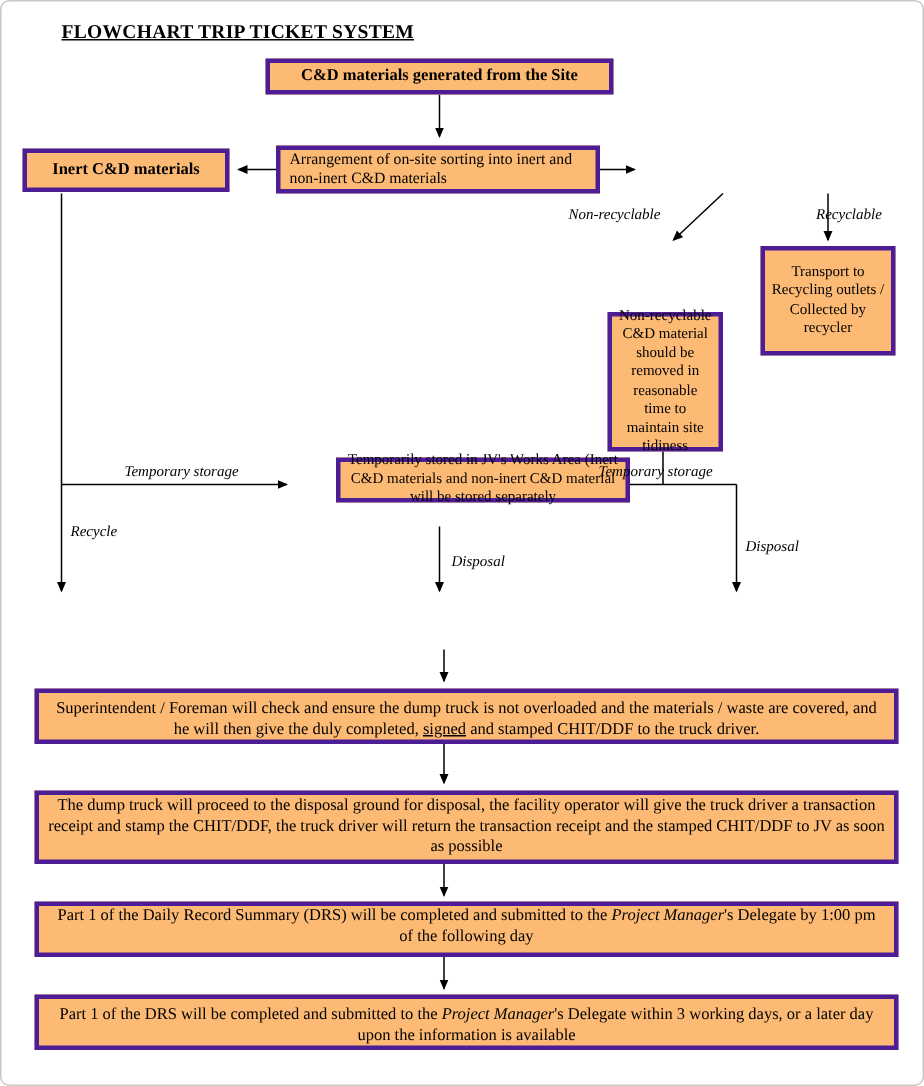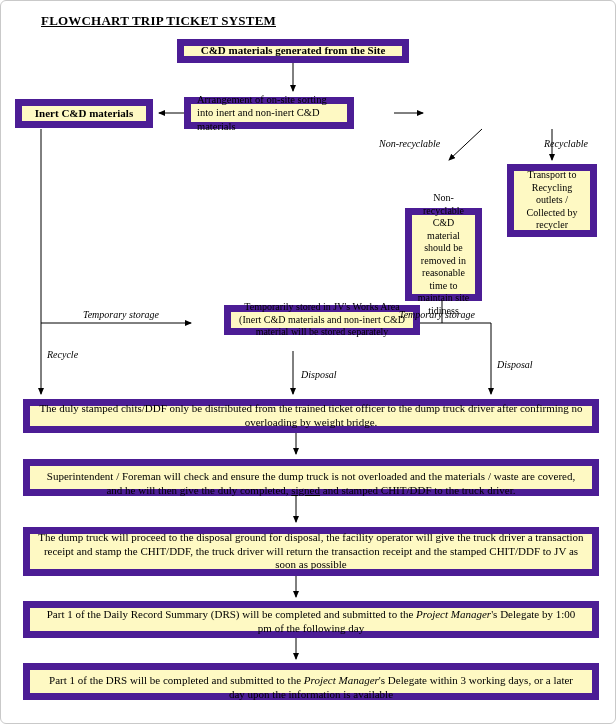--- a/index.html
+++ b/index.html
@@ -15,22 +15,22 @@
     overflow:hidden;
   }
   .title{
     position:absolute;left:40px;top:12px;
     font-size:13px;font-weight:bold;
     text-decoration:underline;
     letter-spacing:.2px;
   }
   .box{
     position:absolute;
-    border:7px solid #4c1d95;
-    background:#fef9c3;
+    border:3px solid #4c1d95;
+    background:#fdba74;
     font-size:10.5px;
     line-height:1.25;
     display:flex;align-items:center;justify-content:center;
     text-align:center;
     box-sizing:border-box;
     padding:2px 4px;
   }
   .bold{font-weight:bold;font-size:11px;}
   .flowlabel{
     position:absolute;
@@ -88,32 +88,31 @@
 
     <line x1="295" y1="495" x2="295" y2="521" stroke="#000" stroke-width="1" marker-end="url(#arr)"></line>
 
     <line x1="295" y1="575" x2="295" y2="596" stroke="#000" stroke-width="1" marker-end="url(#arr)"></line>
 
     <line x1="295" y1="637" x2="295" y2="658" stroke="#000" stroke-width="1" marker-end="url(#arr)"></line>
   </svg>
 
   <div class="box bold" style="left:176px;top:38px;width:232px;height:24px;">C&amp;D materials generated from the Site</div>
 
-  <div class="box" style="left:183px;top:96px;width:170px;height:32px;text-align:left;justify-content:flex-start;padding-left:6px;">Arrangement of on-site sorting into inert and non-inert C&amp;D materials</div>
+  <div class="box" style="left:183px;top:96px;width:216px;height:32px;text-align:left;justify-content:flex-start;padding-left:6px;">Arrangement of on-site sorting into inert and non-inert C&amp;D materials</div>
 
   <div class="box bold" style="left:14px;top:98px;width:138px;height:29px;">Inert C&amp;D materials</div>
 
 
   <div class="box" style="left:404px;top:163px;width:77px;height:93px;font-size:10px;margin-top:44px;">Non-recyclable C&amp;D material should be removed in reasonable time to maintain site tidiness</div>
 
   <div class="box" style="left:506px;top:163px;width:90px;height:73px;font-size:10px;">Transport to Recycling outlets / Collected by recycler</div>
 
   <div class="box" style="left:196px;top:304px;width:196px;height:30px;font-size:10px;margin-left:27px;">Temporarily stored in JV's Works Area (Inert C&amp;D materials and non-inert C&amp;D material will be stored separately</div>
 
-  <div class="box wide" style="top:398px;height:34px;">The duly stamped chits/DDF only be distributed from the trained ticket officer to the dump truck driver after confirming no overloading by weight bridge.</div>
 
   <div class="box wide" style="top:458px;height:37px;display:block;padding:4px 10px;"><span>Superintendent / Foreman will check and ensure the dump truck is not overloaded and the materials / waste are covered, and he will then give the duly completed, </span><span class="un">signed</span><span> and stamped CHIT/DDF to the truck driver.</span></div>
 
   <div class="box wide" style="top:526px;height:49px;">The dump truck will proceed to the disposal ground for disposal, the facility operator will give the truck driver a transaction receipt and stamp the CHIT/DDF, the truck driver will return the transaction receipt and the stamped CHIT/DDF to JV as soon as possible</div>
 
   <div class="box wide" style="top:600px;height:37px;display:block;padding:0 10px;"><span>Part 1 of the Daily Record Summary (DRS) will be completed and submitted to the </span><span class="it">Project Manager</span><span>'s Delegate by 1:00 pm of the following day</span></div>
 
   <div class="box wide" style="top:662px;height:37px;display:block;padding:4px 10px;"><span>Part 1 of the DRS will be completed and submitted to the </span><span class="it">Project Manager</span><span>'s Delegate within 3 working days, or a later day upon the information is available</span></div>
 
   <div class="flowlabel" style="left:378px;top:137px;">Non-recyclable</div>

